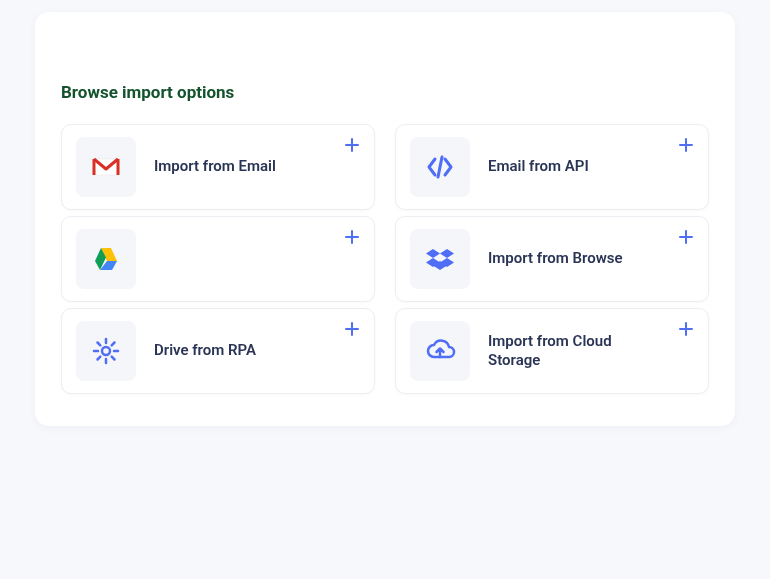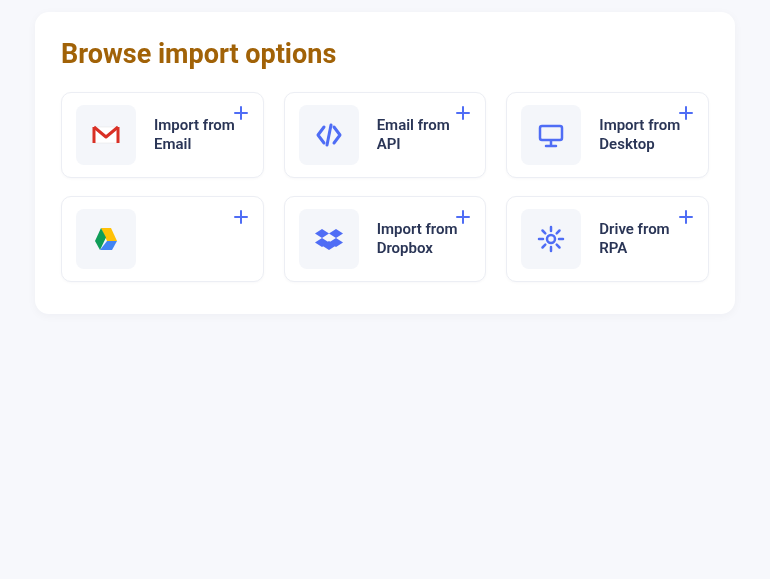--- a/index.html
+++ b/index.html
@@ -14,29 +14,30 @@
       padding-top: 12px;
     }
     .panel {
       background: #fff;
       border-radius: 14px;
       width: 700px;
       padding: 26px 26px 32px 26px;
       box-shadow: 0 2px 10px rgba(20, 30, 60, 0.04);
     }
     .panel-title {
-      font-size: 27px;
+      font-size: 17px;
       font-weight: 700;
-      color: #a16207;
+      color: #14532d;
       margin-bottom: 22px;
+      margin-top: 44px;
     }
     .grid {
       display: grid;
-      grid-template-columns: 1fr 1fr 1fr;
-      gap: 18px 20px;
+      grid-template-columns: 1fr 1fr;
+      gap: 6px 20px;
     }
     .card {
       position: relative;
       display: flex;
       align-items: center;
       gap: 18px;
       padding: 12px 14px;
       border: 1px solid #eceef4;
       border-radius: 10px;
       background: #fff;
@@ -108,35 +109,20 @@
         </svg>
       </div>
       <div class="card-label">Email from API</div>
       <div class="plus">
         <svg viewBox="0 0 16 16">
             <path d="M8 2 V14 M2 8 H14" stroke-width="2" stroke-linecap="round" fill="none"></path>
           </svg>
       </div>
     </div>
 
-    <div class="card">
-      <div class="icon-box">
-        <svg viewBox="0 0 32 32">
-          <rect x="5" y="7" width="22" height="14" rx="2" fill="none" stroke="#4f6df5" stroke-width="2.5"></rect>
-          <path d="M11 27 H21" stroke="#4f6df5" stroke-width="2.5" stroke-linecap="round"></path>
-          <path d="M16 21 V27" stroke="#4f6df5" stroke-width="2.5"></path>
-        </svg>
-      </div>
-      <div class="card-label">Import from Desktop</div>
-      <div class="plus">
-        <svg viewBox="0 0 16 16">
-            <path d="M8 2 V14 M2 8 H14" stroke-width="2" stroke-linecap="round" fill="none"></path>
-          </svg>
-      </div>
-    </div>
 
     <div class="card">
       <div class="icon-box">
         <svg viewBox="0 0 32 32">
           <path d="M11 5 L21 5 L27 18 L17 18 Z" fill="#ffc107"></path>
           <path d="M11 5 L5 18 L10 27 L16 14.5 Z" fill="#0f9d58"></path>
           <path d="M27 18 L22 27 L10 27 L17 18 Z" fill="#4285f4"></path>
         </svg>
       </div>
       <div class="plus">
@@ -149,21 +135,21 @@
     <div class="card">
       <div class="icon-box">
         <svg viewBox="0 0 32 32">
           <path d="M9 6 L16 10.5 L9 15 L2 10.5 Z" fill="#4f6df5"></path>
           <path d="M23 6 L30 10.5 L23 15 L16 10.5 Z" fill="#4f6df5"></path>
           <path d="M9 15 L16 19.5 L9 24 L2 19.5 Z" fill="#4f6df5"></path>
           <path d="M23 15 L30 19.5 L23 24 L16 19.5 Z" fill="#4f6df5"></path>
           <path d="M16 21 L23 25.5 L16 30 L9 25.5 Z" fill="#4f6df5" transform="translate(0 -3)"></path>
         </svg>
       </div>
-      <div class="card-label">Import from Dropbox</div>
+      <div class="card-label">Import from Browse</div>
       <div class="plus">
         <svg viewBox="0 0 16 16">
             <path d="M8 2 V14 M2 8 H14" stroke-width="2" stroke-linecap="round" fill="none"></path>
           </svg>
       </div>
     </div>
 
     <div class="card">
       <div class="icon-box">
         <svg viewBox="0 0 32 32">
@@ -181,15 +167,29 @@
         </svg>
       </div>
       <div class="card-label">Drive from RPA</div>
       <div class="plus">
         <svg viewBox="0 0 16 16">
             <path d="M8 2 V14 M2 8 H14" stroke-width="2" stroke-linecap="round" fill="none"></path>
           </svg>
       </div>
     </div>
 
+    <div class="card">
+      <div class="icon-box">
+        <svg viewBox="0 0 32 32">
+          <path d="M10 22 A6 6 0 0 1 10 10 A8 8 0 0 1 25 12 A5 5 0 0 1 25 22 H10" fill="none" stroke="#4f6df5" stroke-width="2.5" stroke-linejoin="round"></path>
+          <path d="M16 22 V14 M12.5 17 L16 13.5 L19.5 17" fill="none" stroke="#4f6df5" stroke-width="2.5" stroke-linecap="round" stroke-linejoin="round"></path>
+        </svg>
+      </div>
+      <div class="card-label">Import from Cloud Storage</div>
+      <div class="plus">
+        <svg viewBox="0 0 16 16">
+            <path d="M8 2 V14 M2 8 H14" stroke-width="2" stroke-linecap="round" fill="none"></path>
+          </svg>
+      </div>
+    </div>
 
   </div>
 </div>
 
 </body></html>

